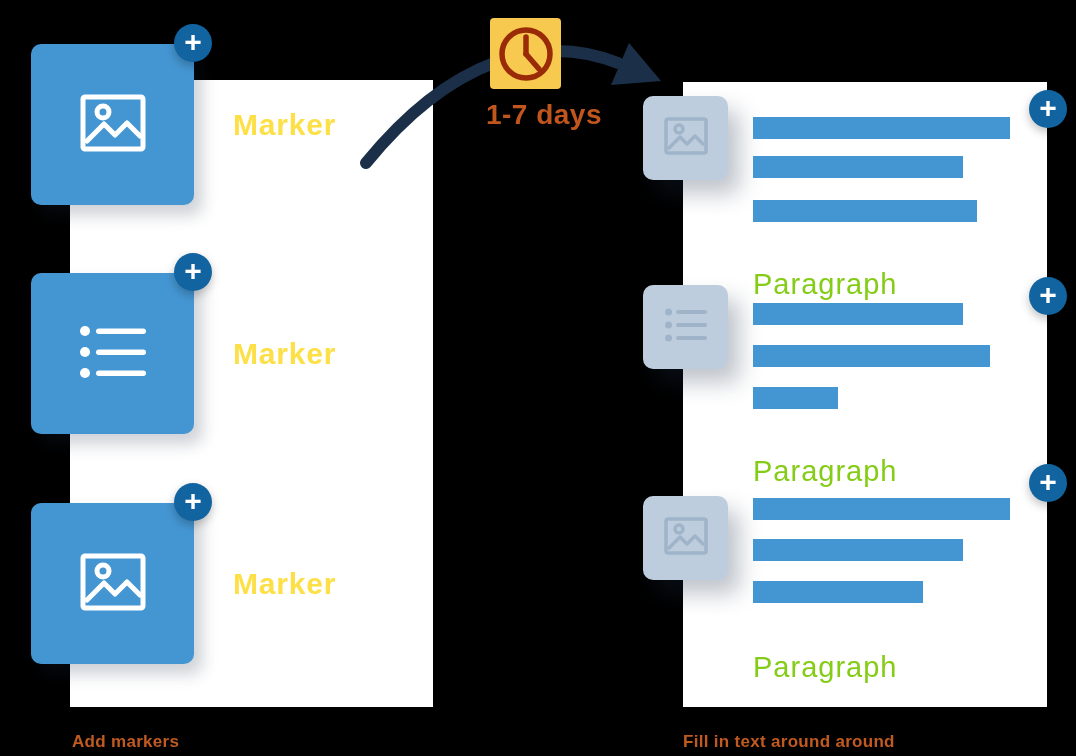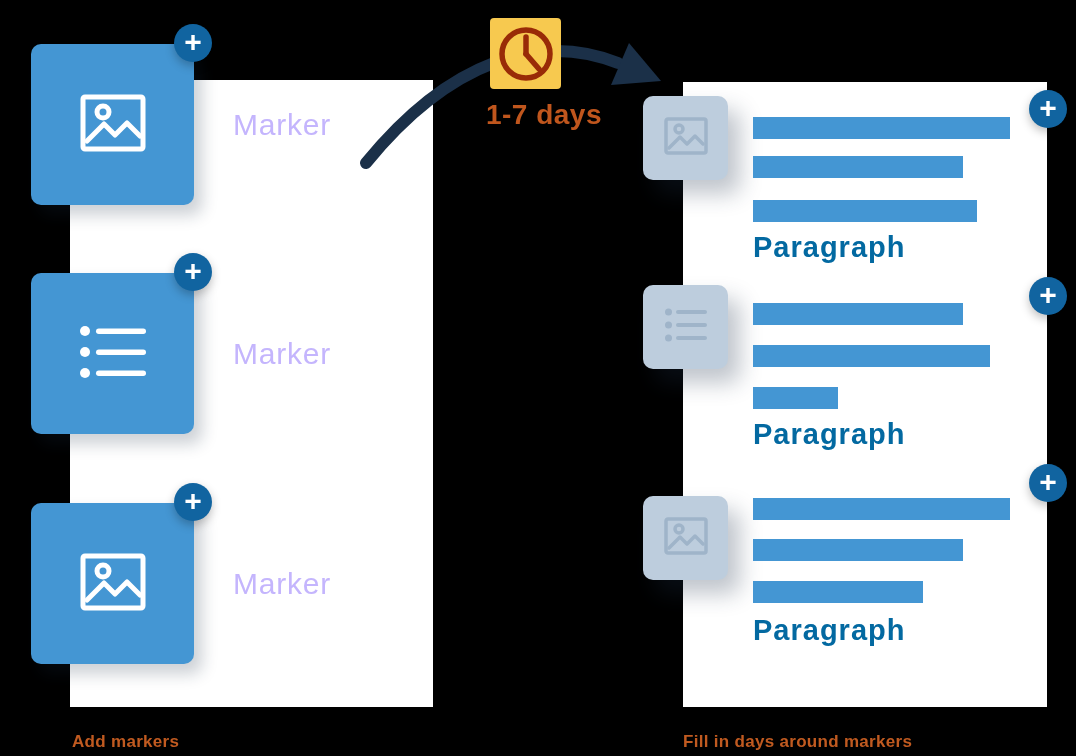--- a/index.html
+++ b/index.html
@@ -63,43 +63,44 @@
   .badge.lb1 { left: 174px; top: 24px; }
   .badge.lb2 { left: 174px; top: 253px; }
   .badge.lb3 { left: 174px; top: 483px; }
   .badge.rb1 { left: 1029px; top: 90px; }
   .badge.rb2 { left: 1029px; top: 277px; }
   .badge.rb3 { left: 1029px; top: 464px; }
 
   .marker-label {
     position: absolute;
     left: 233px;
-    color: #c4b5fd;
+    color: #fde047;
     font-size: 30px;
-    font-weight: 400;
+    font-weight: 700;
     letter-spacing: 0.8px;
     text-align: right;
   }
   .marker-label.m1 { top: 108px; }
   .marker-label.m2 { top: 337px; }
   .marker-label.m3 { top: 567px; }
 
   .bar {
     position: absolute;
     height: 22px;
     background: #4496D3;
   }
 
   .para-label {
     position: absolute;
     left: 753px;
-    color: #0369a1;
+    color: #84cc16;
     font-size: 29px;
-    font-weight: 700;
+    font-weight: 400;
     letter-spacing: 1px;
+    margin-top: 37px;
   }
   .para-label.p1 { top: 231px; }
   .para-label.p2 { top: 418px; }
   .para-label.p3 { top: 614px; }
 
   .caption {
     position: absolute;
     top: 732px;
     color: #C05A20;
     font-size: 17px;
@@ -242,15 +243,15 @@
   <div class="bar" style="left:753px; top:498px; width:257px;"></div>
   <div class="bar" style="left:753px; top:539px; width:210px;"></div>
   <div class="bar" style="left:753px; top:581px; width:170px;"></div>
   <div class="para-label p3">Paragraph</div>
 
   <div class="badge rb1">+</div>
   <div class="badge rb2">+</div>
   <div class="badge rb3">+</div>
 
   <div class="caption left-cap">Add markers</div>
-  <div class="caption right-cap">Fill in days around markers</div>
+  <div class="caption right-cap">Fill in text around around</div>
 
 </div>
 
 </body></html>

